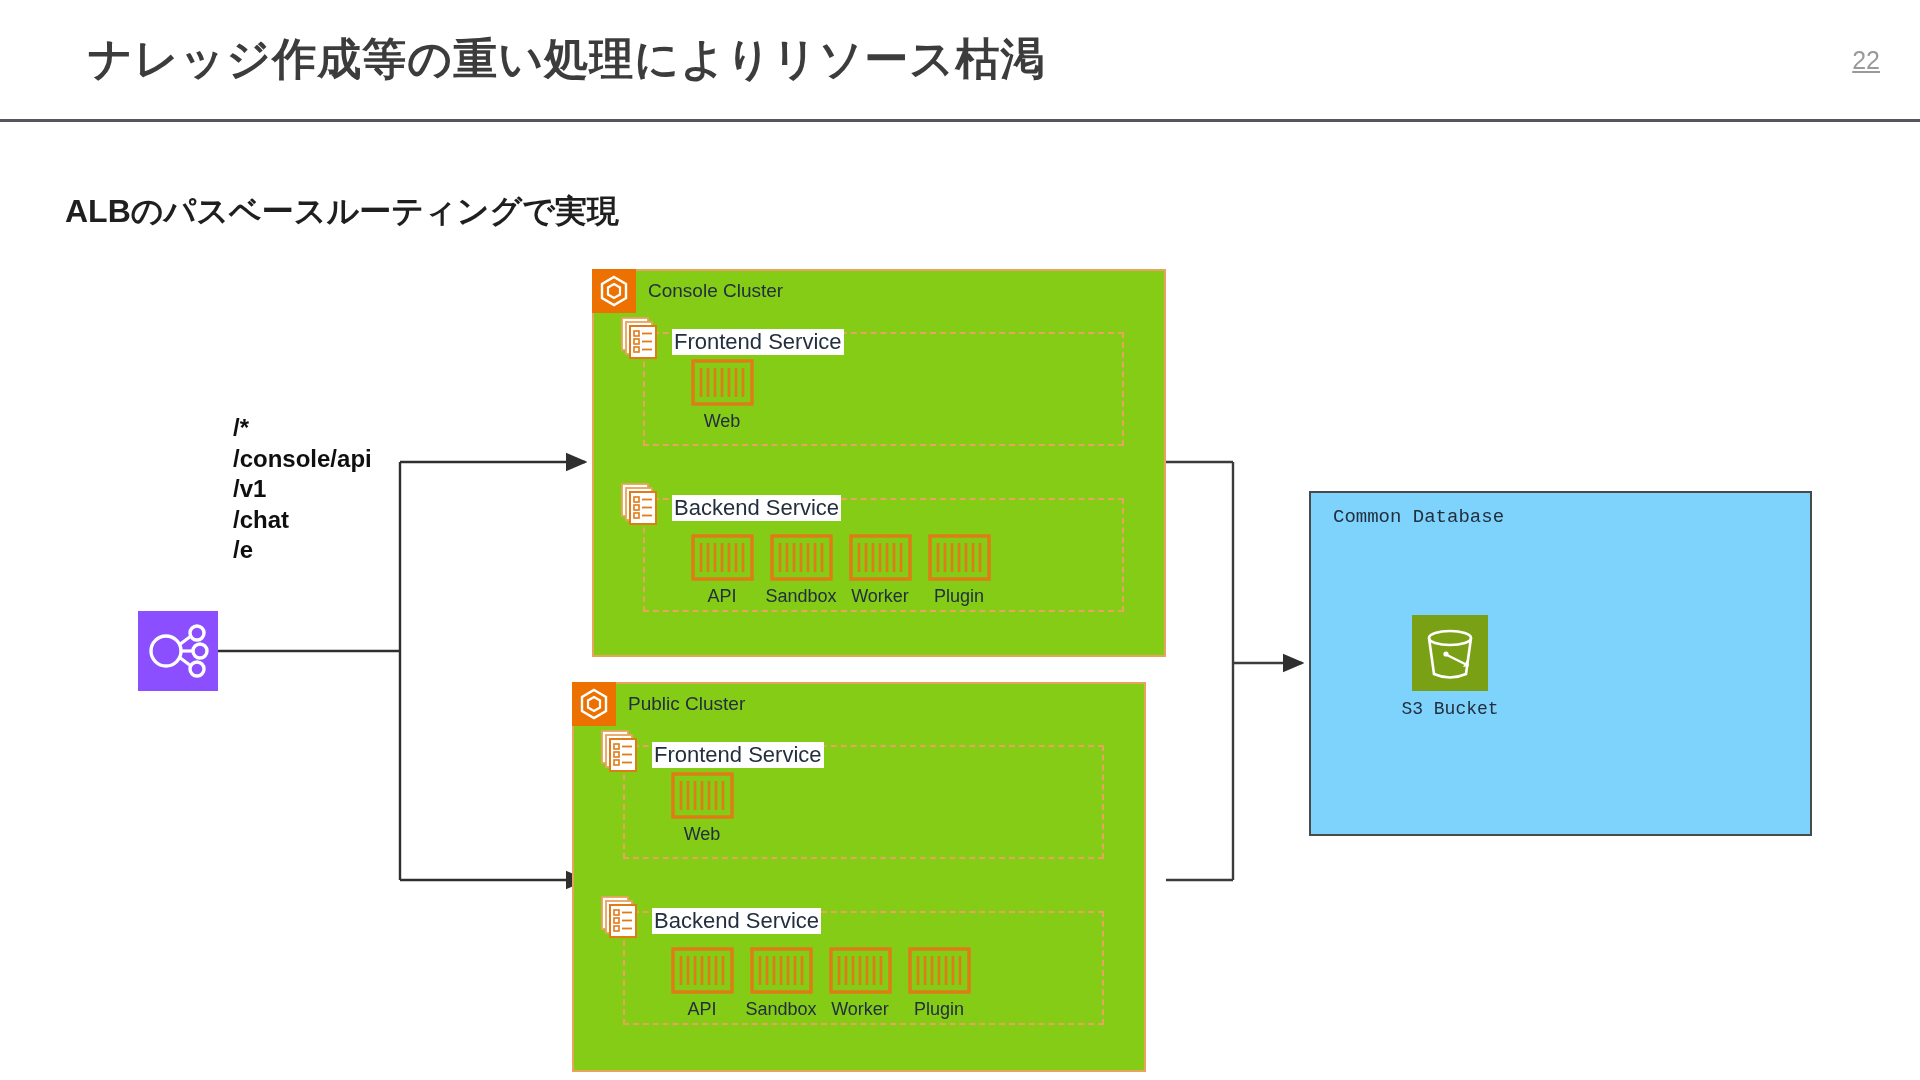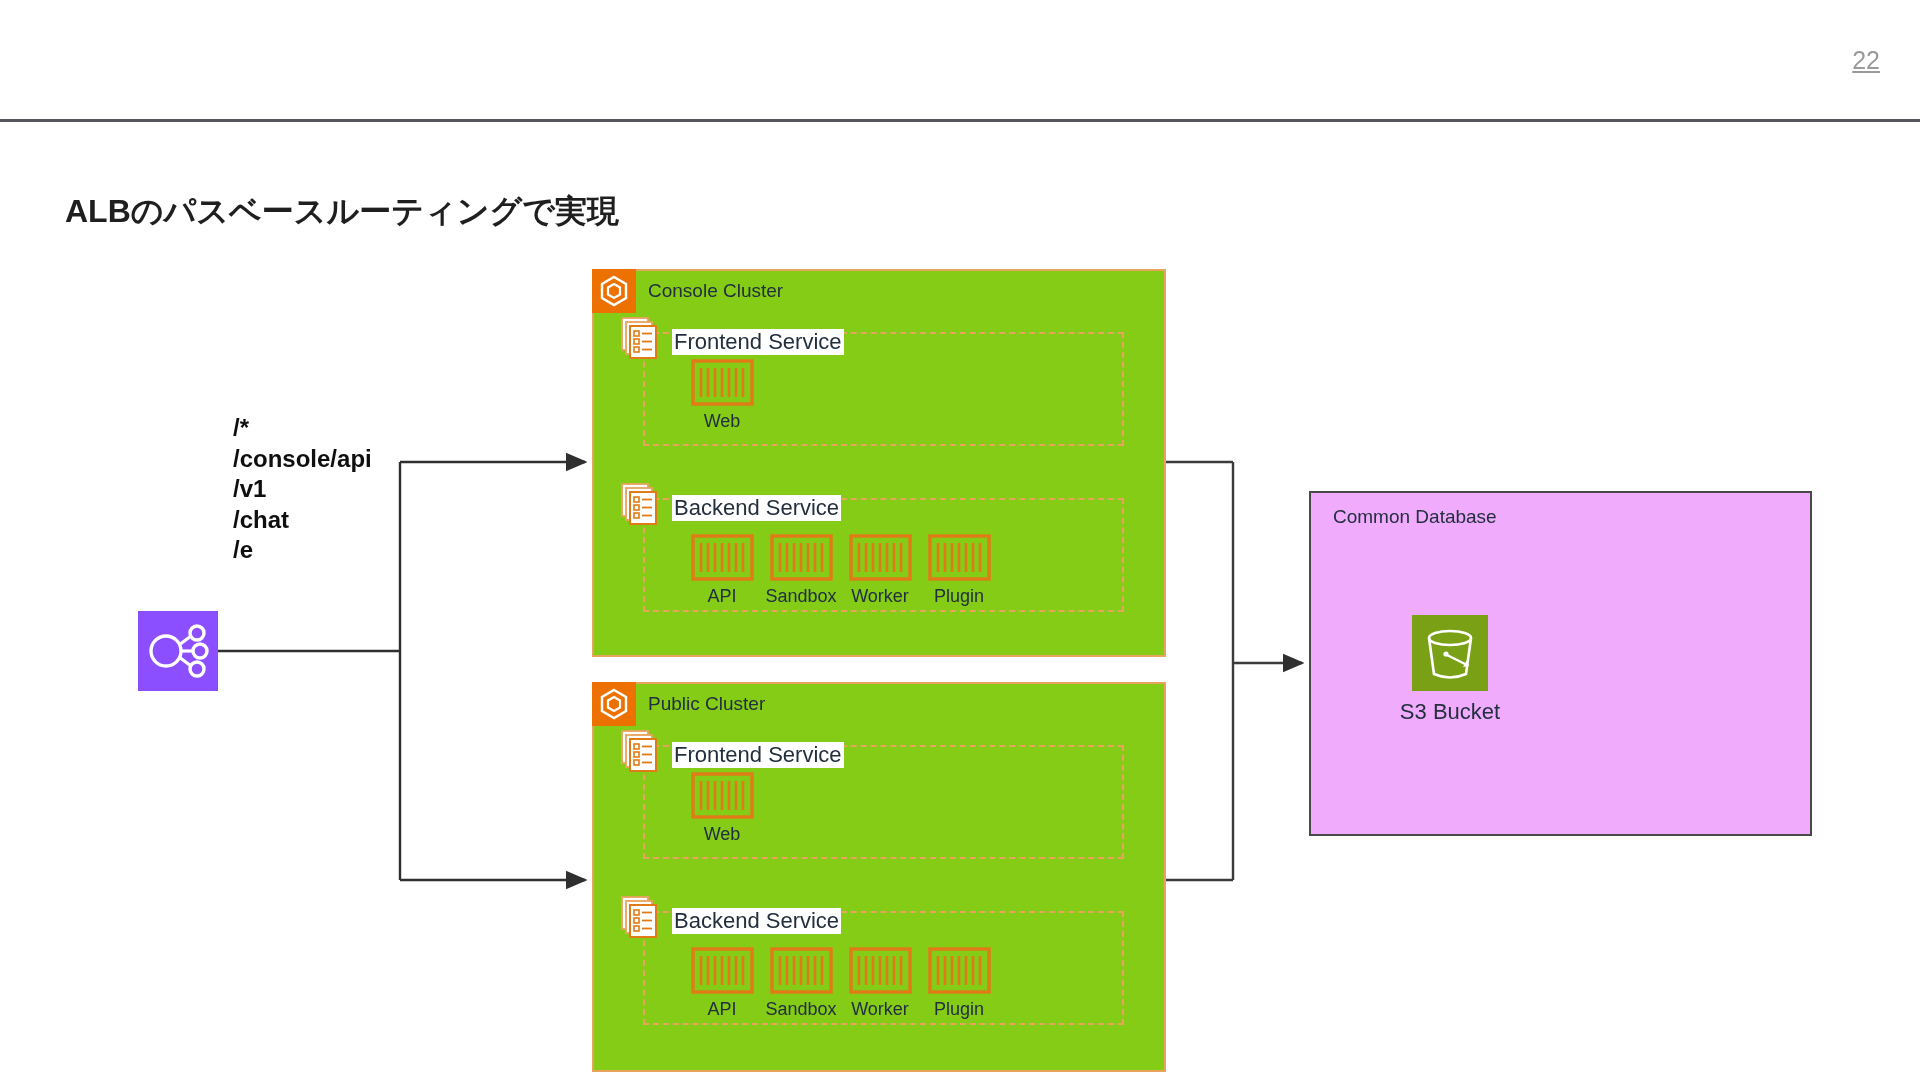--- a/index.html
+++ b/index.html
@@ -96,21 +96,21 @@
   #route-label-bottom { left: 233px; top: 759px; }
 
   
   .cluster-box {
     position: absolute;
     border: 2px solid #E8A35C;
     background: #84cc16;
     box-sizing: border-box;
   }
   #cluster-console { left: 592px; top: 269px; width: 574px; height: 388px; }
-  #cluster-public  { left: 592px; top: 682px; width: 574px; height: 390px; }
+  #cluster-public  { left: 572px; top: 682px; width: 574px; height: 390px; }
 
   .cluster-badge {
     position: absolute;
     left: -2px;
     top: -2px;
     width: 44px;
     height: 44px;
     background: #ED7100;
   }
   .cluster-title {
@@ -171,21 +171,22 @@
 
   
   #db-box {
     position: absolute;
     left: 1309px;
     top: 491px;
     width: 503px;
     height: 345px;
     border: 2px solid #4a4a4a;
     box-sizing: border-box;
-    background: #f0abfc;
+    background: #7dd3fc;
+    font-family: Liberation Mono, monospace;
   }
   #db-title {
     position: absolute;
     left: 22px;
     top: 13px;
     font-size: 19px;
     color: #232f3e;
     white-space: nowrap;
   }
   #db-icons {
@@ -197,29 +198,30 @@
   }
   .db-item { width: 110px; text-align: center; }
   .db-swatch {
     width: 76px;
     height: 76px;
     margin: 0 auto;
     display: block;
   }
   .db-label {
     margin-top: 8px;
-    font-size: 22px;
+    font-size: 18px;
     color: #232f3e;
     white-space: nowrap;
   }
 </style>
 </head>
 <body>
 
 <div id="slide-header">
+  <div id="page-title">ナレッジ作成等の重い処理によりリソース枯渇</div>
   <div id="page-number">22</div>
   <div id="header-divider"></div>
 </div>
 
 <div id="subtitle">ALBのパスベースルーティングで実現</div>
 
 <div id="diagram">
 
   <svg id="wires" viewBox="0 0 1920 1080">
     <defs>

